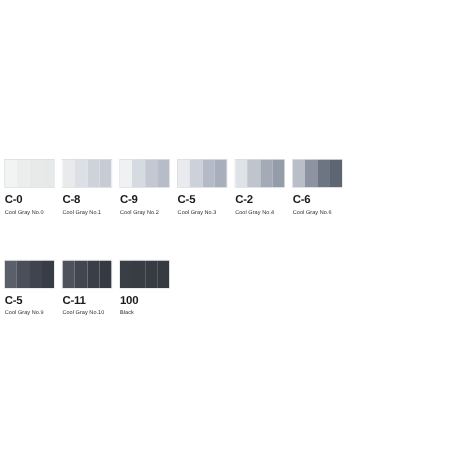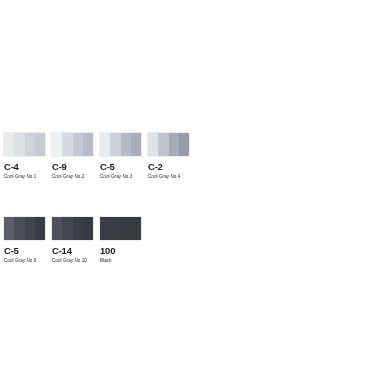--- a/index.html
+++ b/index.html
@@ -71,26 +71,36 @@
   }
 </style>
 </head>
 <body>
 
 <div id="page">
   <div class="swatch-grid">
     <div class="swatch-row" id="row-0">
         <div class="swatch-cell">
           <div class="swatch-chip">
+            <div class="band" style="background: rgb(242, 244, 243);"></div>
+            <div class="band" style="background: rgb(236, 238, 237);"></div>
+            <div class="band" style="background: rgb(232, 234, 234);"></div>
+            <div class="band" style="background: rgb(230, 233, 233);"></div>
+          </div>
+          <div class="swatch-code">C-0</div>
+          <div class="swatch-name">Cool Gray No.0</div>
+        </div>
+        <div class="swatch-cell">
+          <div class="swatch-chip">
             <div class="band" style="background: rgb(232, 234, 236);"></div>
             <div class="band" style="background: rgb(220, 223, 227);"></div>
             <div class="band" style="background: rgb(206, 211, 218);"></div>
             <div class="band" style="background: rgb(199, 204, 212);"></div>
           </div>
-          <div class="swatch-code">C-4</div>
+          <div class="swatch-code">C-8</div>
           <div class="swatch-name">Cool Gray No.1</div>
         </div>
         <div class="swatch-cell">
           <div class="swatch-chip">
             <div class="band" style="background: rgb(239, 241, 243);"></div>
             <div class="band" style="background: rgb(214, 218, 225);"></div>
             <div class="band" style="background: rgb(195, 200, 210);"></div>
             <div class="band" style="background: rgb(182, 188, 200);"></div>
           </div>
           <div class="swatch-code">C-9</div>
@@ -109,41 +119,51 @@
         <div class="swatch-cell">
           <div class="swatch-chip">
             <div class="band" style="background: rgb(223, 226, 230);"></div>
             <div class="band" style="background: rgb(191, 196, 205);"></div>
             <div class="band" style="background: rgb(164, 170, 182);"></div>
             <div class="band" style="background: rgb(149, 156, 169);"></div>
           </div>
           <div class="swatch-code">C-2</div>
           <div class="swatch-name">Cool Gray No.4</div>
         </div>
+        <div class="swatch-cell">
+          <div class="swatch-chip">
+            <div class="band" style="background: rgb(185, 190, 199);"></div>
+            <div class="band" style="background: rgb(141, 147, 160);"></div>
+            <div class="band" style="background: rgb(109, 116, 130);"></div>
+            <div class="band" style="background: rgb(94, 101, 115);"></div>
+          </div>
+          <div class="swatch-code">C-6</div>
+          <div class="swatch-name">Cool Gray No.6</div>
+        </div>
       </div>
     <div class="row-gap"></div>
     <div class="swatch-row" id="row-1">
         <div class="swatch-cell">
           <div class="swatch-chip">
             <div class="band" style="background: rgb(90, 95, 105);"></div>
             <div class="band" style="background: rgb(74, 79, 89);"></div>
             <div class="band" style="background: rgb(63, 68, 78);"></div>
             <div class="band" style="background: rgb(55, 60, 69);"></div>
           </div>
           <div class="swatch-code">C-5</div>
           <div class="swatch-name">Cool Gray No.9</div>
         </div>
         <div class="swatch-cell">
           <div class="swatch-chip">
             <div class="band" style="background: rgb(77, 82, 91);"></div>
             <div class="band" style="background: rgb(66, 71, 79);"></div>
             <div class="band" style="background: rgb(58, 63, 71);"></div>
             <div class="band" style="background: rgb(52, 57, 66);"></div>
           </div>
-          <div class="swatch-code">C-14</div>
+          <div class="swatch-code">C-11</div>
           <div class="swatch-name">Cool Gray No.10</div>
         </div>
         <div class="swatch-cell">
           <div class="swatch-chip">
             <div class="band" style="background: rgb(58, 63, 70);"></div>
             <div class="band" style="background: rgb(56, 61, 68);"></div>
             <div class="band" style="background: rgb(55, 60, 67);"></div>
             <div class="band" style="background: rgb(54, 59, 66);"></div>
           </div>
           <div class="swatch-code">100</div>

